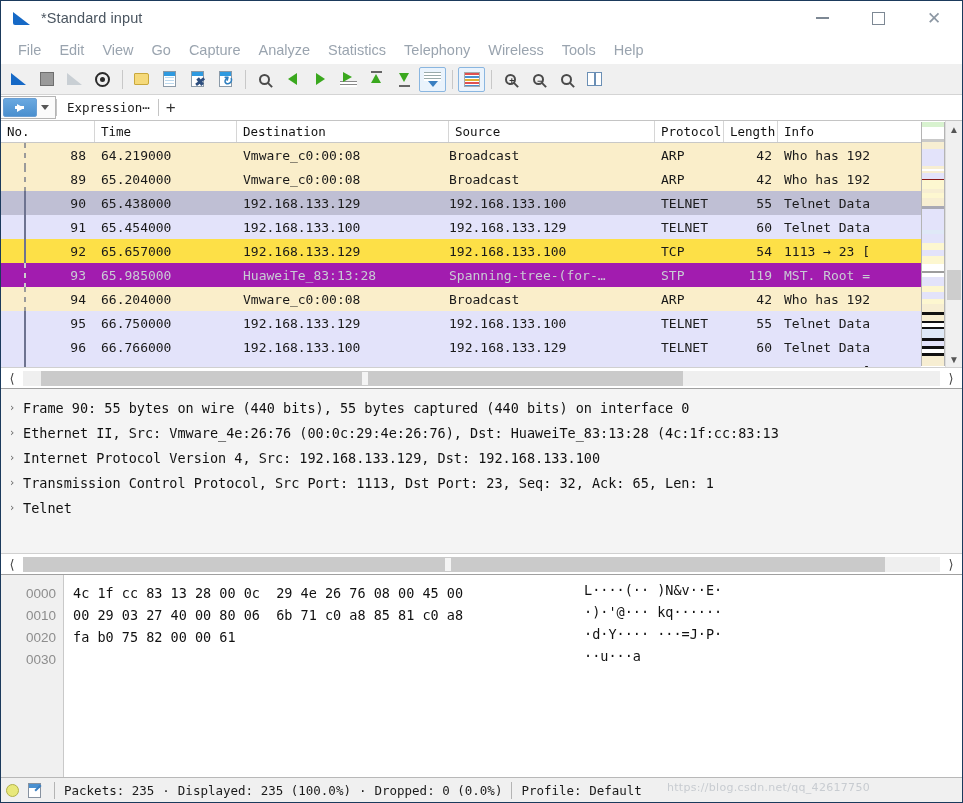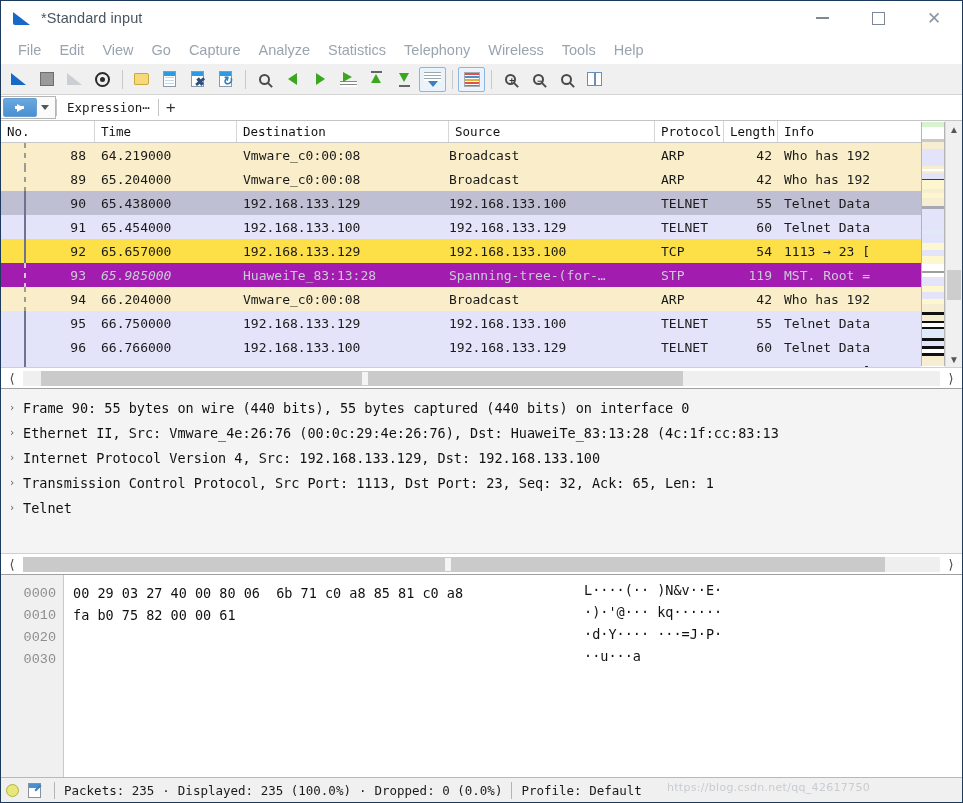--- a/index.html
+++ b/index.html
@@ -254,21 +254,21 @@
   }
   .hex-body{flex:1;padding-top:7px;position:relative;}
   .hrow{
     height:22px;display:flex;align-items:center;
     font-family:"DejaVu Sans Mono", monospace;font-size:13.5px;color:#111;
     white-space:pre;
   }
   .hoff{
     height:22px;display:flex;align-items:center;justify-content:flex-end;
     padding-right:7px;
-    font-family:Liberation Mono, monospace;font-size:13.5px;color:#8d8d8d;
+    font-family:Liberation Sans, sans-serif;font-size:13.5px;color:#8d8d8d;
   }
   .hex-hex{padding-left:9px;letter-spacing:0px;}
   .hex-ascii{position:absolute;left:520px;font-family:"DejaVu Sans Mono", monospace;font-size:13.5px;color:#111;white-space:pre;}
 
   
   .statusbar{
     height:25px;min-height:25px;background:#f0f0f0;
     border-top:1px solid #b8b8b8;
     display:flex;align-items:center;
     font-family:"DejaVu Sans Mono", monospace;font-size:12.5px;color:#1a1a1a;
@@ -494,21 +494,21 @@
               <div class="c c-no" style="width: 94px;">92</div>
               <div class="c" style="width: 142px;">65.657000</div>
               <div class="c" style="width: 206px;">192.168.133.129</div>
               <div class="c" style="width: 212px;">192.168.133.100</div>
               <div class="c" style="width: 69px;">TCP</div>
               <div class="c c-len" style="width: 54px;">54</div>
               <div class="c" style="width: 130px; flex: 1 1 0%;">1113 → 23 [</div>
             </div>
             <div class="prow" style="background: #a21caf; color: rgb(201, 203, 212);">
               <div class="c c-no" style="width: 94px;">93</div>
-              <div class="c" style="width: 142px; font-style: italic;">65.985000</div>
+              <div class="c" style="width: 142px;">65.985000</div>
               <div class="c" style="width: 206px;">HuaweiTe_83:13:28</div>
               <div class="c" style="width: 212px;">Spanning-tree-(for-…</div>
               <div class="c" style="width: 69px;">STP</div>
               <div class="c c-len" style="width: 54px;">119</div>
               <div class="c" style="width: 130px; flex: 1 1 0%;">MST. Root =</div>
             </div>
             <div class="prow" style="background: rgb(250, 238, 202); color: rgb(26, 26, 26);">
               <div class="c c-no" style="width: 94px;">94</div>
               <div class="c" style="width: 142px;">66.204000</div>
               <div class="c" style="width: 206px;">Vmware_c0:00:08</div>
@@ -644,20 +644,21 @@
 
   <div class="hex-wrap">
     <div class="hex-inner">
       <div class="hex-gutter" id="hex-gutter">
           <div class="hoff">0000</div>
           <div class="hoff">0010</div>
           <div class="hoff">0020</div>
           <div class="hoff">0030</div>
         </div>
       <div class="hex-body" id="hex-body">
+          <div class="hrow"><span class="hex-hex">4c 1f cc 83 13 28 00 0c  29 4e 26 76 08 00 45 00</span></div>
           <span class="hex-ascii" style="top: 7px;">L····(·· )N&amp;v··E·</span>
           <div class="hrow"><span class="hex-hex">00 29 03 27 40 00 80 06  6b 71 c0 a8 85 81 c0 a8</span></div>
           <span class="hex-ascii" style="top: 29px;">·)·'@··· kq······</span>
           <span class="hex-ascii" style="top: 51px;">·d·Y···· ···=J·P·</span>
           <div class="hrow"><span class="hex-hex">fa b0 75 82 00 00 61</span></div>
           <span class="hex-ascii" style="top: 73px;">··u···a</span>
         </div>
     </div>
   </div>
 

